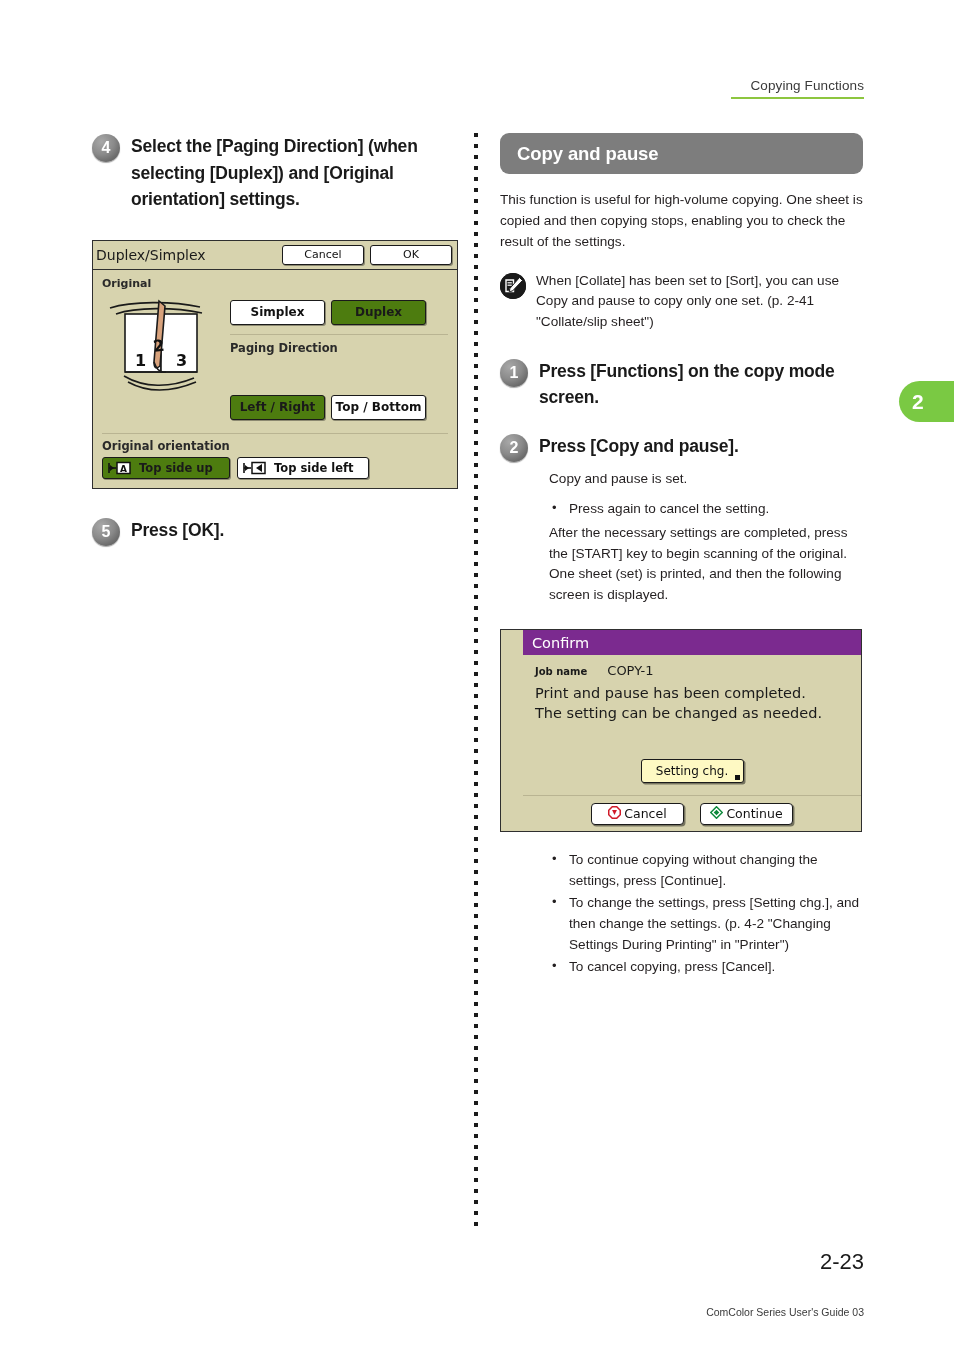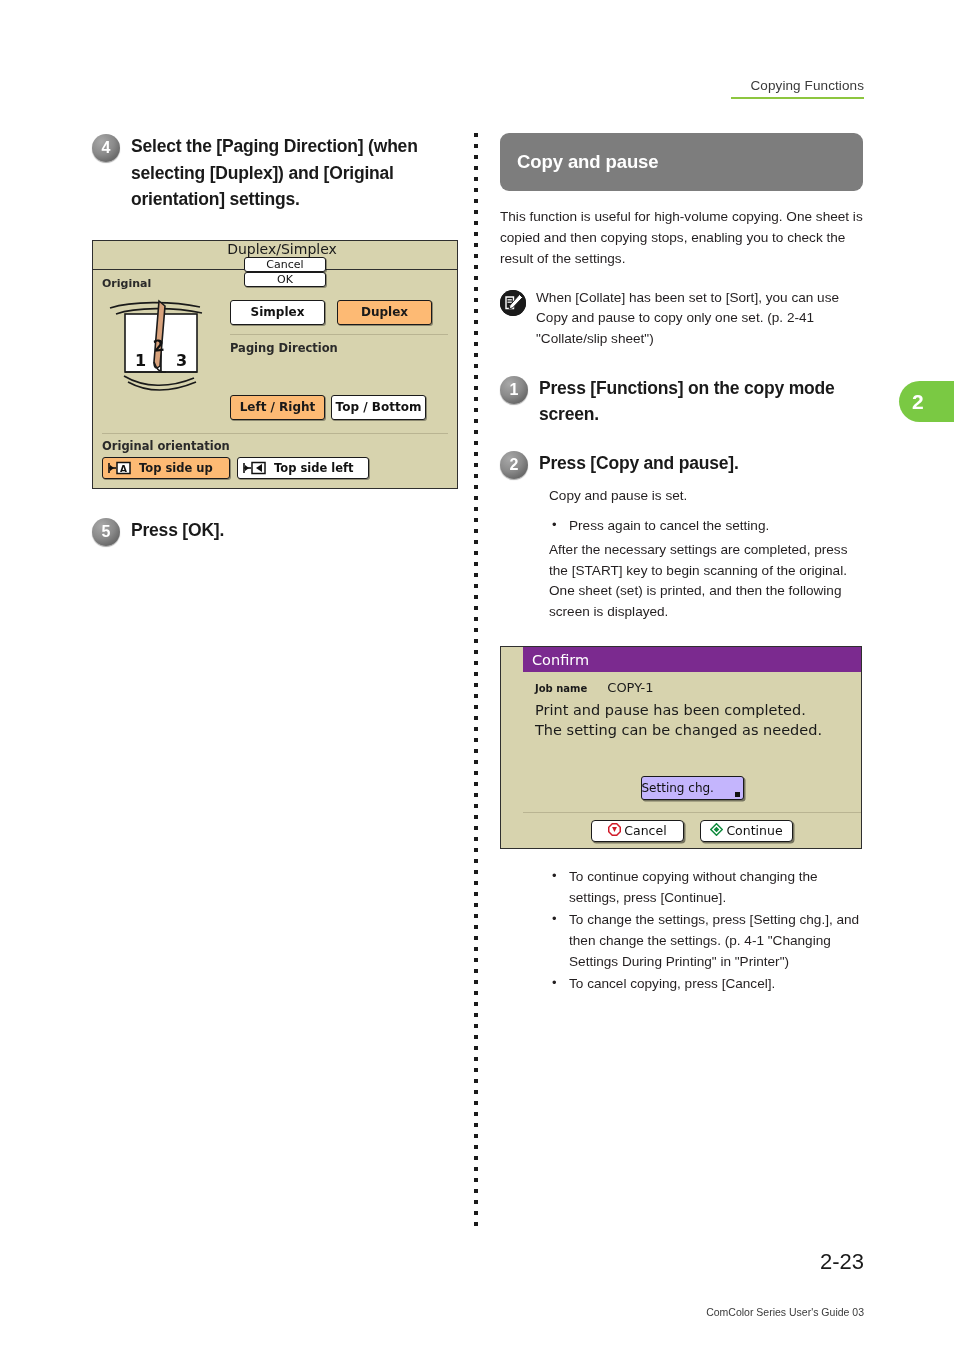--- a/index.html
+++ b/index.html
@@ -116,21 +116,21 @@
     margin-left: 49px;
     font-size: 13.6px;
     line-height: 1.54;
     color: #231f20;
   }
   .step-body p { margin: 7px 0 0 0; }
 
   
   .section-banner {
     width: 363px;
-    height: 58px;
+    height: 41px;
     background: #7d7d7d;
     border-radius: 9px;
     color: #ffffff;
     font-size: 18.5px;
     font-weight: bold;
     display: flex;
     align-items: center;
     padding-left: 17px;
     box-sizing: border-box;
     letter-spacing: -.1px;
@@ -196,63 +196,62 @@
     background: #d7d3ae;
     border: 1.5px solid #2f2f2f;
     box-sizing: border-box;
     font-family: "DejaVu Sans", sans-serif;
   }
   .ui-duplex-titlebar {
     height: 29px;
     border-bottom: 1.5px solid #2f2f2f;
     display: flex;
     align-items: center;
-    padding: 0 5px 0 19px;
-    box-sizing: border-box;
-    flex-direction: column;
+    padding: 0 5px 0 3px;
+    box-sizing: border-box;
   }
   .ui-duplex-title {
     font-size: 14px;
     color: #1a1a1a;
     flex: 1 1 auto;
   }
   .ui-btn {
     background: #ffffff;
     border: 1.4px solid #1a1a1a;
     border-radius: 3px;
     font-size: 11px;
     color: #111111;
     display: flex;
     align-items: center;
     justify-content: center;
     box-sizing: border-box;
     box-shadow: 1px 1px 0 rgba(0,0,0,.35);
   }
   .ui-btn.sel {
-    background: #fdba74;
+    background: #4d7c0f;
     color: #1a1a1a;
   }
   .tb-btn { width: 82px; height: 20px; margin-left: 6px; }
 
   .ui-duplex-body { padding: 7px 9px 0 9px; }
   .lbl-original {
     font-size: 11px;
     font-weight: bold;
     color: #2a2a2a;
     margin-bottom: 2px;
   }
   .duplex-row { display: flex; gap: 6px; }
   .duplex-art {
     flex: 0 0 auto;
     width: 122px;
     height: 104px;
     position: relative;
   }
   .duplex-controls { flex: 1 1 auto; padding-top: 8px; }
-  .mode-btns { display: flex; gap: 12px; }
+  .mode-btns { display: flex; gap: 6px; }
   .mode-btns .ui-btn { width: 95px; height: 25px; font-size: 12px; font-weight: bold; }
   .hrule {
     height: 1px;
     background: #b9b492;
     margin: 9px 0 6px 0;
   }
   .lbl-paging {
     font-size: 11.5px;
     font-weight: bold;
     color: #2a2a2a;
@@ -320,27 +319,28 @@
     position: absolute;
     left: 0; right: 0;
     bottom: 12px;
     display: flex;
     justify-content: center;
   }
   .setting-chg-btn {
     position: relative;
     width: 103px;
     height: 24px;
-    background: #c4b5fd;
+    background: #fef9c3;
     border: 1.4px solid #1a1a1a;
     border-radius: 3px;
     font-size: 12px;
     color: #111111;
     display: flex;
     align-items: center;
+    justify-content: center;
     box-shadow: 1.5px 1.5px 0 rgba(0,0,0,.45);
     box-sizing: border-box;
   }
   .setting-chg-btn .corner-dot {
     position: absolute;
     right: 3px;
     bottom: 2px;
     width: 5px;
     height: 5px;
     background: #111111;
@@ -570,19 +570,19 @@
             <polygon points="7,4 10,7 7,10 4,7" fill="#0e8a3c"></polygon>
           </svg>
         </span>
         <span>Continue</span>
       </div>
     </div>
   </div>
 
   <ul class="bul" style="margin-top:18px; margin-left:49px">
     <li>To continue copying without changing the settings, press [Continue].</li>
-    <li>To change the settings, press [Setting chg.], and then change the settings. (p. 4-1 "Changing Settings During Printing" in "Printer")</li>
+    <li>To change the settings, press [Setting chg.], and then change the settings. (p. 4-2 "Changing Settings During Printing" in "Printer")</li>
     <li>To cancel copying, press [Cancel].</li>
   </ul>
 </div>
 
 <div class="page-number">2-23</div>
 <div class="page-footer">ComColor Series User's Guide 03</div>
 
 </body></html>

